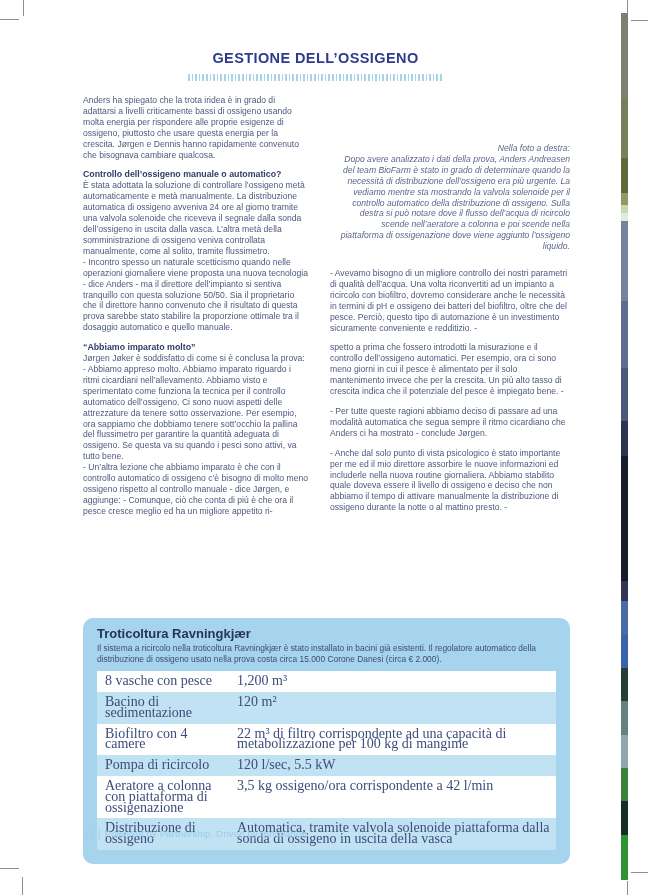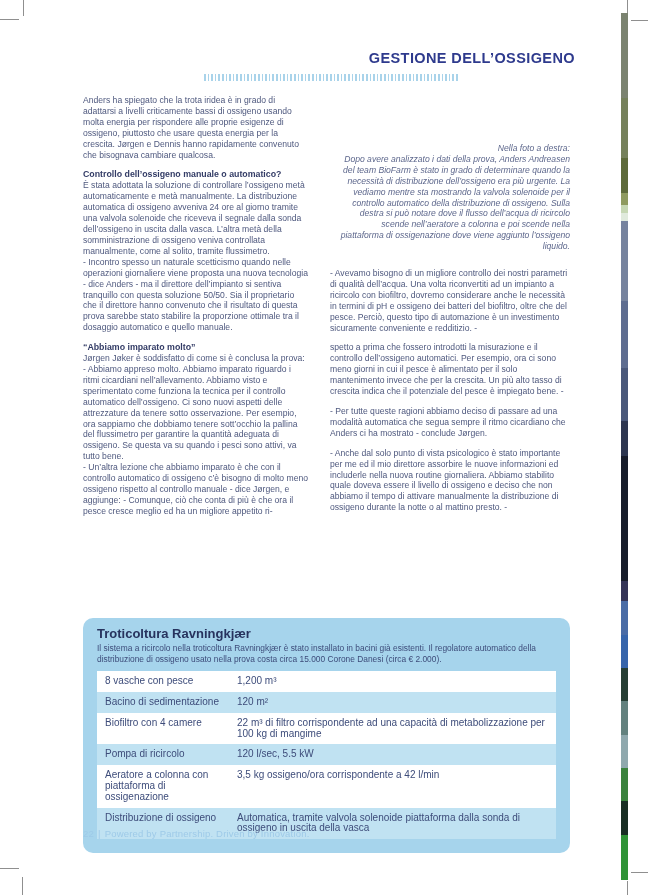--- a/index.html
+++ b/index.html
@@ -24,21 +24,21 @@
       #5d6a3a 145px,#5d6a3a 180px,#8e9a5f 180px,#8e9a5f 192px,
       #c6d7b4 192px,#c6d7b4 200px,#e0eadd 200px,#e0eadd 208px,
       #76839e 208px,#76839e 288px,#5e6d90 288px,#5e6d90 355px,
       #4a587a 355px,#4a587a 408px,#2d3650 408px,#2d3650 443px,
       #171c2a 443px,#171c2a 568px,#343457 568px,#343457 588px,
       #4a6ca6 588px,#4a6ca6 622px,#3765ab 622px,#3765ab 655px,
       #263e34 655px,#263e34 688px,#63817e 688px,#63817e 722px,
       #8fa8ad 722px,#8fa8ad 755px,#3a823c 755px,#3a823c 788px,
       #182d23 788px,#182d23 822px,#2f9336 822px,#2f9336 867px);
   }
-  header{position:absolute;left:88px;top:50px;width:487px;text-align:right;}
+  header{position:absolute;left:72px;top:50px;width:487px;text-align:center;}
   .page-title{
     margin:0;font-size:14.5px;font-weight:bold;letter-spacing:.4px;
     color:#2e3a8d;
   }
   .tick-rule{
     margin:8px auto 0;width:255px;height:7px;
     background:repeating-linear-gradient(90deg,#a9d3ea 0 1.6px,transparent 1.6px 3.6px);
   }
   .col{position:absolute;top:95px;font-size:8.6px;line-height:10.9px;color:#4e587e;}
   .col-left{left:83px;width:226px;height:523px;overflow:hidden;}
@@ -53,21 +53,21 @@
   .rc-paragraphs{position:absolute;top:173px;left:0;width:240px;}
   
   .info-box{
     position:absolute;left:83px;top:618px;width:487px;
     background:#a6d4ec;border-radius:10px;padding:8px 14px 14px 14px;
     box-sizing:border-box;color:#3d4c7a;
   }
   .info-box h2{margin:0 0 2px 0;font-size:13px;color:#27335e;}
   .info-box .intro{margin:0 0 7px 0;font-size:8.4px;line-height:10.6px;color:#3d4c7a;}
   .specs{width:100%;}
-  .specs .row{display:flex;padding:5px 0 5px 8px;font-size:10px;line-height:10.8px;}
+  .specs .row{display:flex;padding:5px 0 5px 8px;font-size:14px;line-height:10.8px;font-family:Liberation Serif, serif;}
   .specs .row:nth-child(odd){background:#ffffff;}
   .specs .row:nth-child(even){background:#c0e2f2;}
   .specs .label{flex:0 0 122px;padding-right:10px;}
   .specs .value{flex:1;}
   footer{
     position:absolute;left:83px;top:828px;font-size:9.5px;color:#9ecae8;
     letter-spacing:.2px;
   }
   footer .pn{margin-right:4px;}
   footer .sep{margin-right:4px;}

